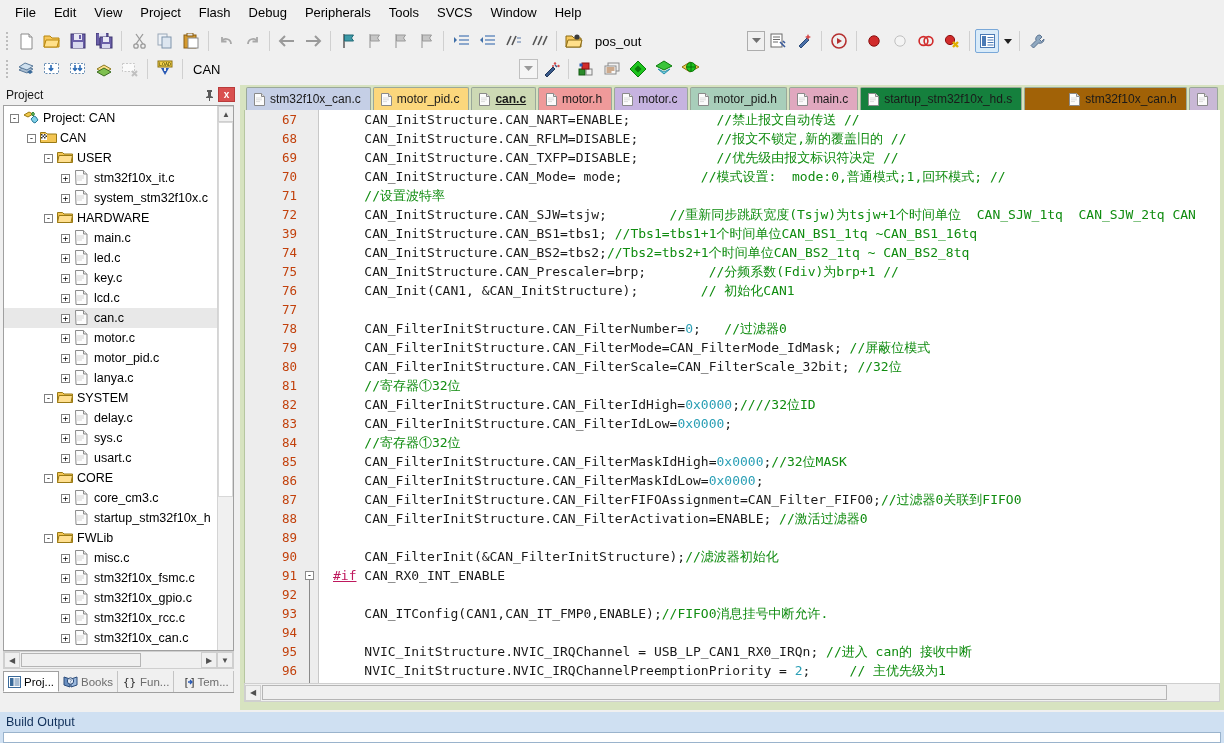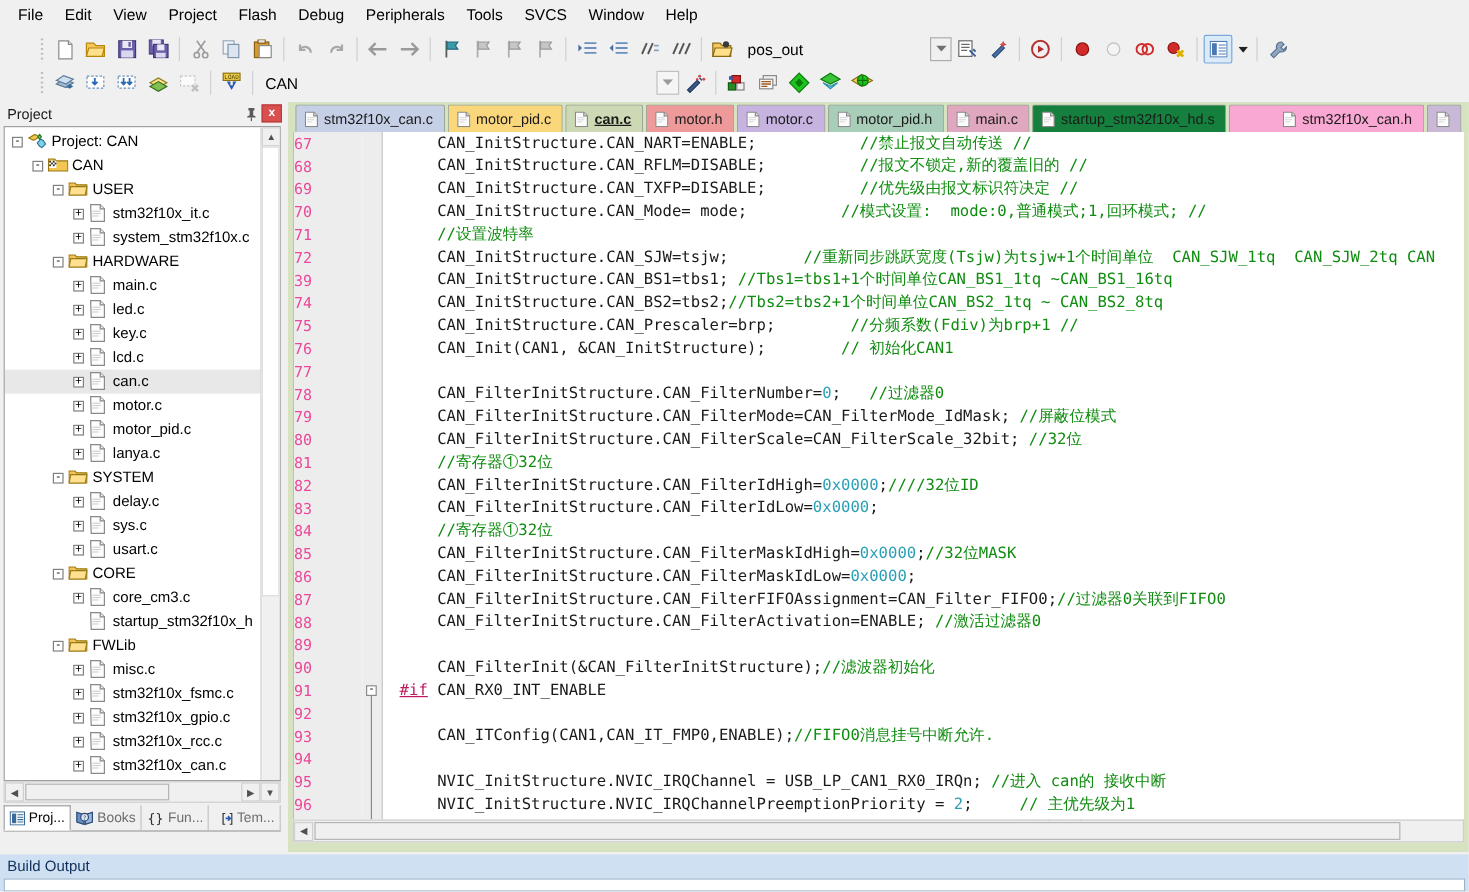--- a/index.html
+++ b/index.html
@@ -21,21 +21,21 @@
     padding-left: 6px; border-bottom: 1px solid #f0f0f0;
   }
   .menubar .mi {
     padding: 3px 9px; font-size: 13px; color: #000; cursor: default;
     font-family: "Liberation Sans", sans-serif;
   }
 
   
   .toolbar {
     position: absolute; left: 0; width: 1224px; height: 28px;
-    background: #f0f0f0; display: flex; align-items: center; padding-left: 28px;
+    background: #f0f0f0; display: flex; align-items: center;
   }
   .tb1 { top: 27px; }
   .tb2 { top: 55px; }
   .grip {
     width: 8px; height: 22px; margin: 0 2px 0 3px;
     background-image: repeating-linear-gradient(to bottom, #bdbdbd 0px, #bdbdbd 2px, transparent 2px, transparent 4px);
     background-size: 2px 4px; background-repeat: repeat-y;
     background-position: 3px 2px;
   }
   .tbtn {
@@ -147,22 +147,22 @@
     position: absolute; left: 57px; top: 0; width: 17px; height: 100%;
     background: #ededed; border-right: 1px solid #c8c8c8;
   }
   .codelines { position: absolute; left: 0; top: 0; width: 976px; }
   .cline {
     height: 19px; line-height: 19px; white-space: pre;
     font-family: "DejaVu Sans Mono", monospace; font-size: 13px;
     position: relative;
   }
   .lnum {
-    position: absolute; left: 0; top: 0; width: 52px; 
-    color: #ec4899; font-family: "DejaVu Sans Mono", monospace; font-size: 12.5px;
+    position: absolute; left: 0; top: 0; width: 52px; text-align: right;
+    color: #c2410c; font-family: "DejaVu Sans Mono", monospace; font-size: 12.5px;
   }
   .ctext { position: absolute; left: 88px; top: 0; white-space: pre; color: #1a1a1a; }
   .num { color: #2a9fb5; }
   .cmt { color: #108c10; }
   .pre { color: #be185d; text-decoration: underline; }
   .fold-marker {
     position: absolute; left: 60px; top: 5px; width: 9px; height: 9px;
     border: 1px solid #8a8a8a; background: #fff; font-size: 9px; line-height: 7px;
     text-align: center; color: #000; font-family: "DejaVu Sans Mono", monospace;
   }
@@ -1074,21 +1074,21 @@
             <svg width="11" height="13" viewBox="0 0 11 13">
               <path d="M0.5 0.5h7l3 3v9h-10z" fill="#fcfcfc" stroke="#8a8a8a"></path>
               <path d="M7.5 0.5V3.5H10.5" fill="#e0e0e0" stroke="#8a8a8a"></path>
               <g stroke="#cfcfcf" stroke-width="0.7">
                 <path d="M2 5h6M2 6.8h6M2 8.6h4"></path>
               </g>
             </svg>
           </span>
           <span class="etab-label">startup_stm32f10x_hd.s</span>
         </div>
-        <div class="etab" style="background: #f9a8d4; padding-left: 44px;">
+        <div class="etab" style="background: #a16207; padding-left: 44px;">
           <span class="fico">
             <svg width="11" height="13" viewBox="0 0 11 13">
               <path d="M0.5 0.5h7l3 3v9h-10z" fill="#fcfcfc" stroke="#8a8a8a"></path>
               <path d="M7.5 0.5V3.5H10.5" fill="#e0e0e0" stroke="#8a8a8a"></path>
               <g stroke="#cfcfcf" stroke-width="0.7">
                 <path d="M2 5h6M2 6.8h6M2 8.6h4"></path>
               </g>
             </svg>
           </span>
           <span class="etab-label">stm32f10x_can.h</span>

